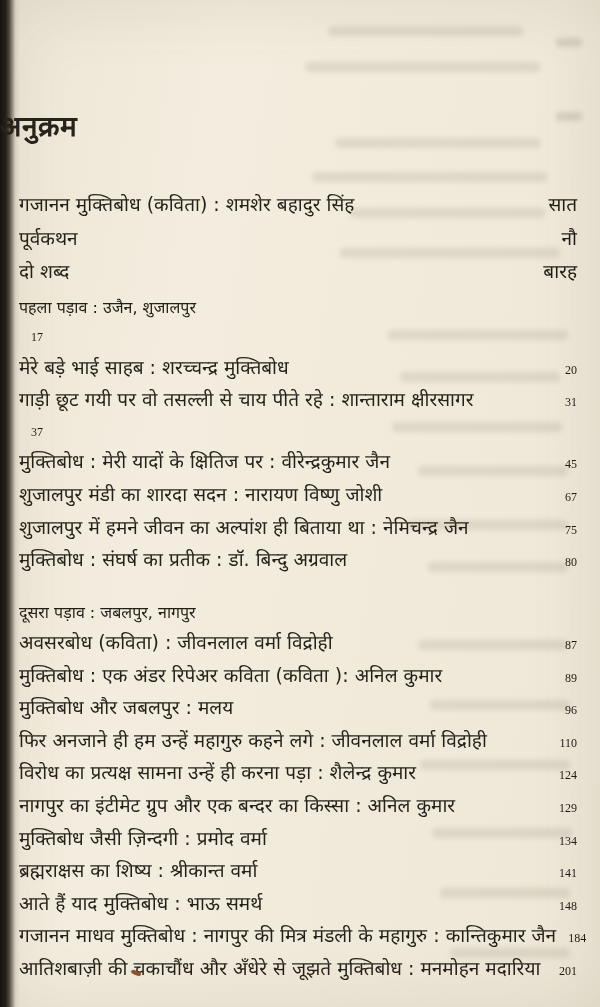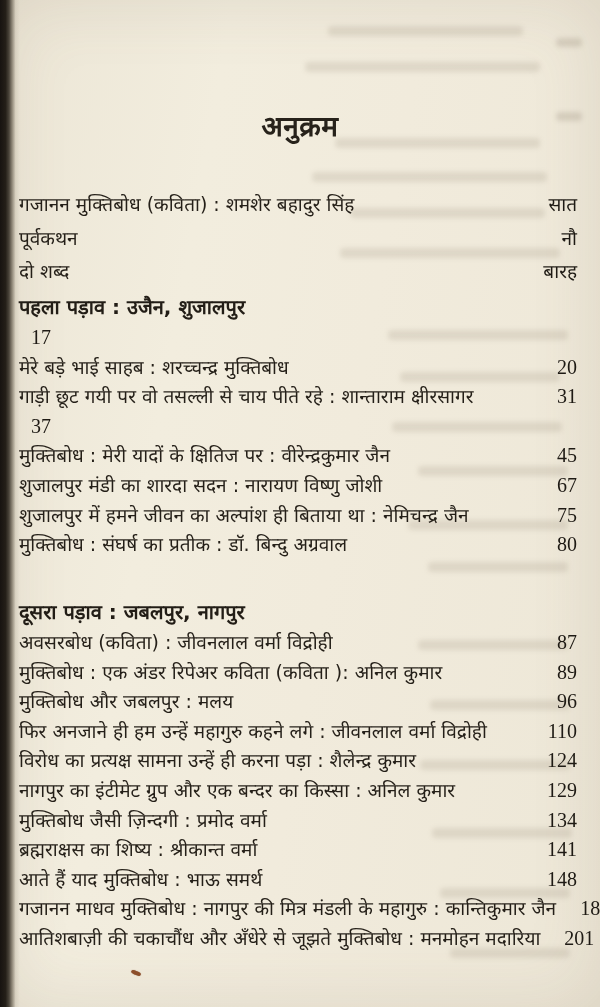--- a/index.html
+++ b/index.html
@@ -25,44 +25,44 @@
   }
   
   .smudge{
     position:absolute;height:10px;border-radius:4px;
     background:rgba(128,117,96,0.30);
     filter:blur(2.4px);opacity:0.55;
   }
   .smudge.num{height:9px;background:rgba(120,108,88,0.38);}
   .title{
     position:absolute;left:0;top:106px;width:600px;
-    margin:0;text-align:center;
+    margin:0;text-align:left;
     font-size:28px;font-weight:600;color:#27221b;
     letter-spacing:0.5px;
   }
   .list{position:absolute;left:19px;right:23px;}
   .front{top:189px;}
   .sec1{top:292px;}
   .sec2{top:597px;}
   .heading{
-    font-size:20px;font-weight:700;color:#221d16;
+    font-size:16px;font-weight:400;color:#221d16;
     line-height:31px;white-space:nowrap;
   }
   .row{
     display:flex;justify-content:space-between;align-items:baseline;
-    line-height:29.6px;white-space:nowrap;gap:12px;
+    line-height:29.6px;white-space:nowrap;
   }
   .front .row{line-height:31.6px;font-size:20px;}
   .row .t{
     font-size:19px;color:#241f18;
     overflow:visible;
   }
   .row .p{
     font-family:"Liberation Serif",serif;
-    font-size:20px;color:#1e1a14;
+    font-size:12px;color:#1e1a14;
     margin-left:12px;flex:0 0 auto;
   }
   .row .p.dev{font-family:Liberation Mono, monospace;font-size:19px;}
   
   .spot{
     position:absolute;left:131px;top:971px;width:10px;height:4px;
     background:#8d4f2a;border-radius:50% 40% 50% 40%;
     transform:rotate(24deg);
     box-shadow:0 0 1px rgba(120,60,30,0.6);
   }

